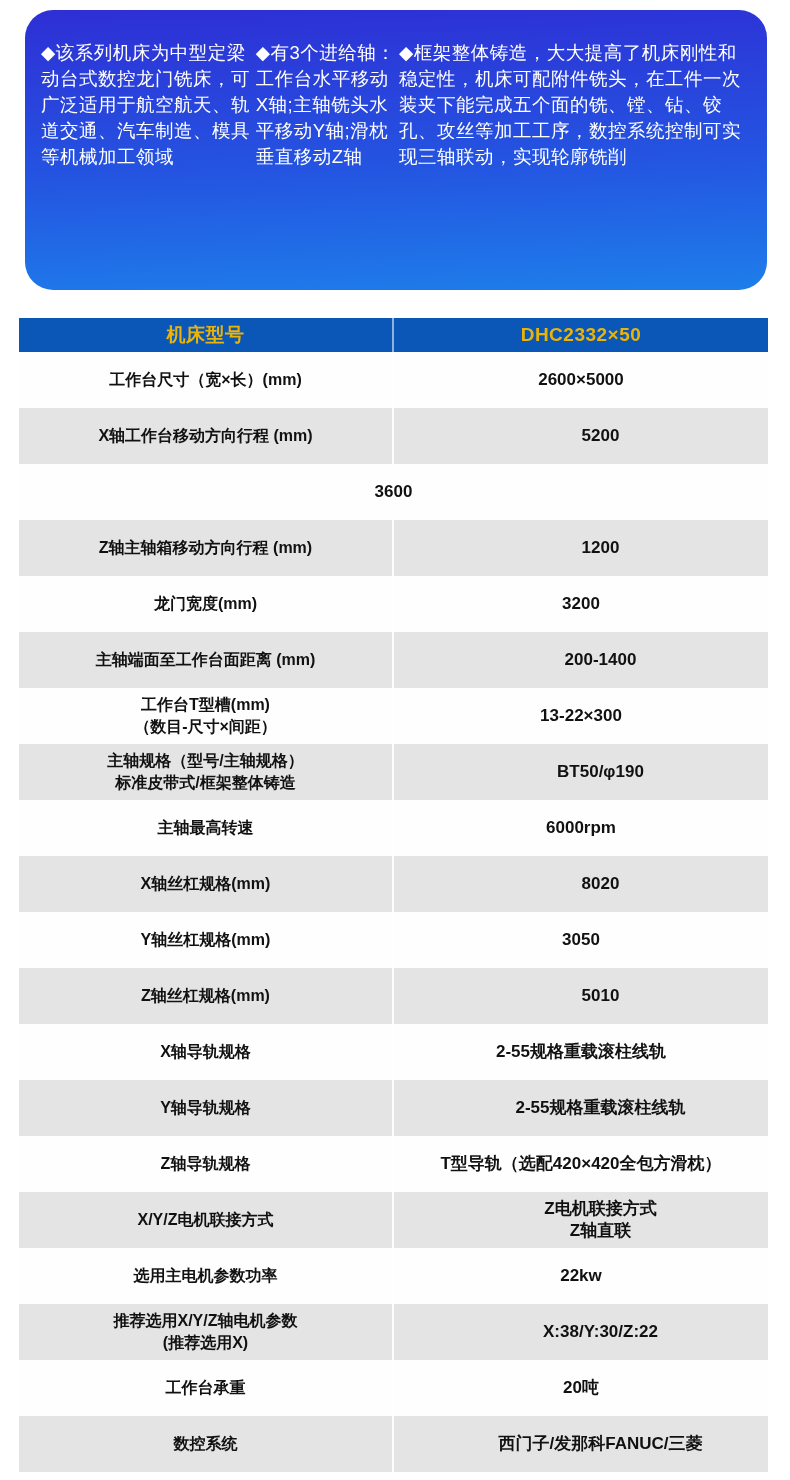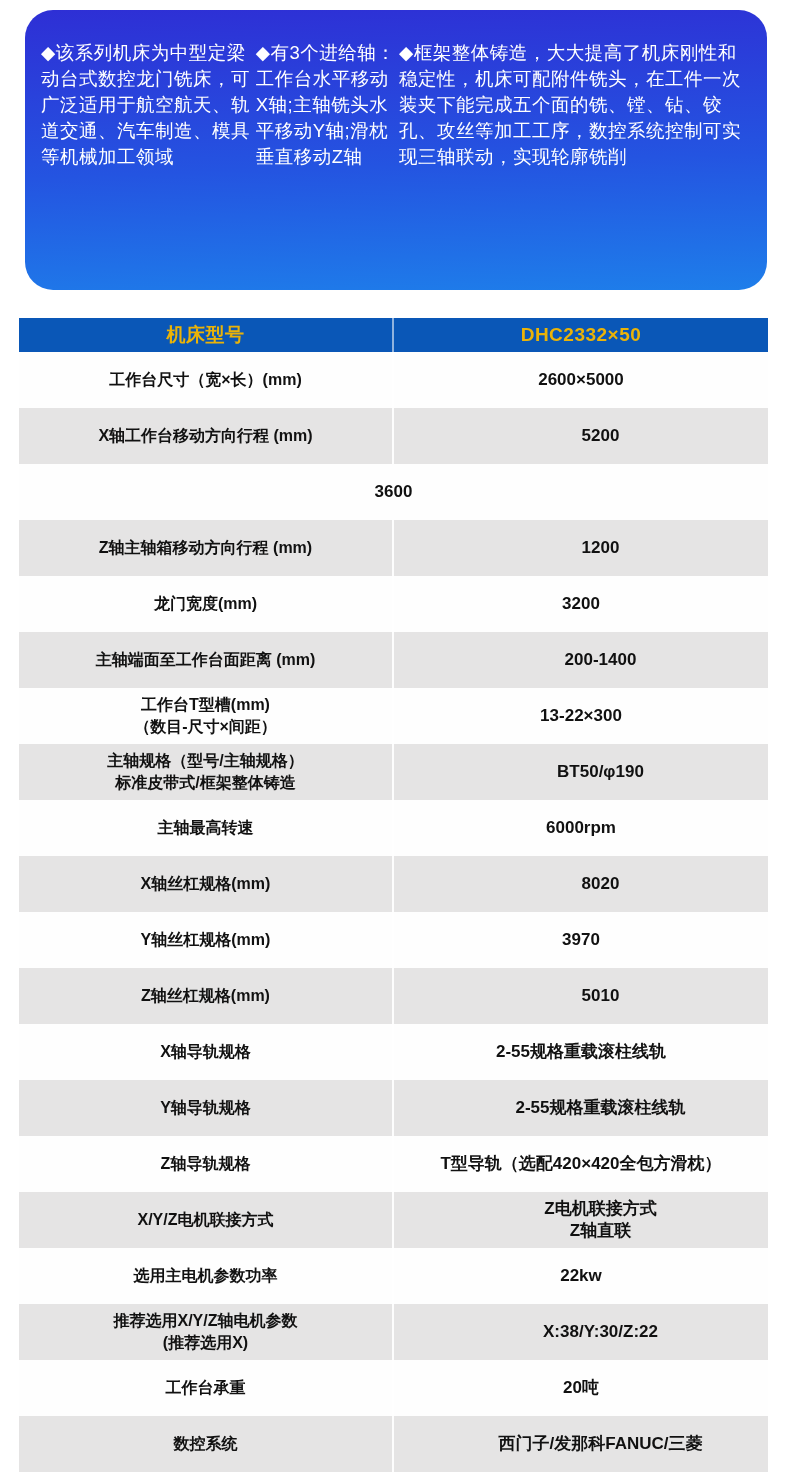--- a/index.html
+++ b/index.html
@@ -154,21 +154,21 @@
     <div class="cell right">
             <div class="line">8020</div>
           </div>
   </div>
 
   <div class="trow">
     <div class="cell left">
             <div class="line">Y轴丝杠规格(mm)</div>
           </div>
     <div class="cell right">
-            <div class="line">3970</div>
+            <div class="line">3050</div>
           </div>
   </div>
 
   <div class="trow gray">
     <div class="cell left">
             <div class="line">Z轴丝杠规格(mm)</div>
           </div>
     <div class="cell right">
             <div class="line">5010</div>
           </div>

